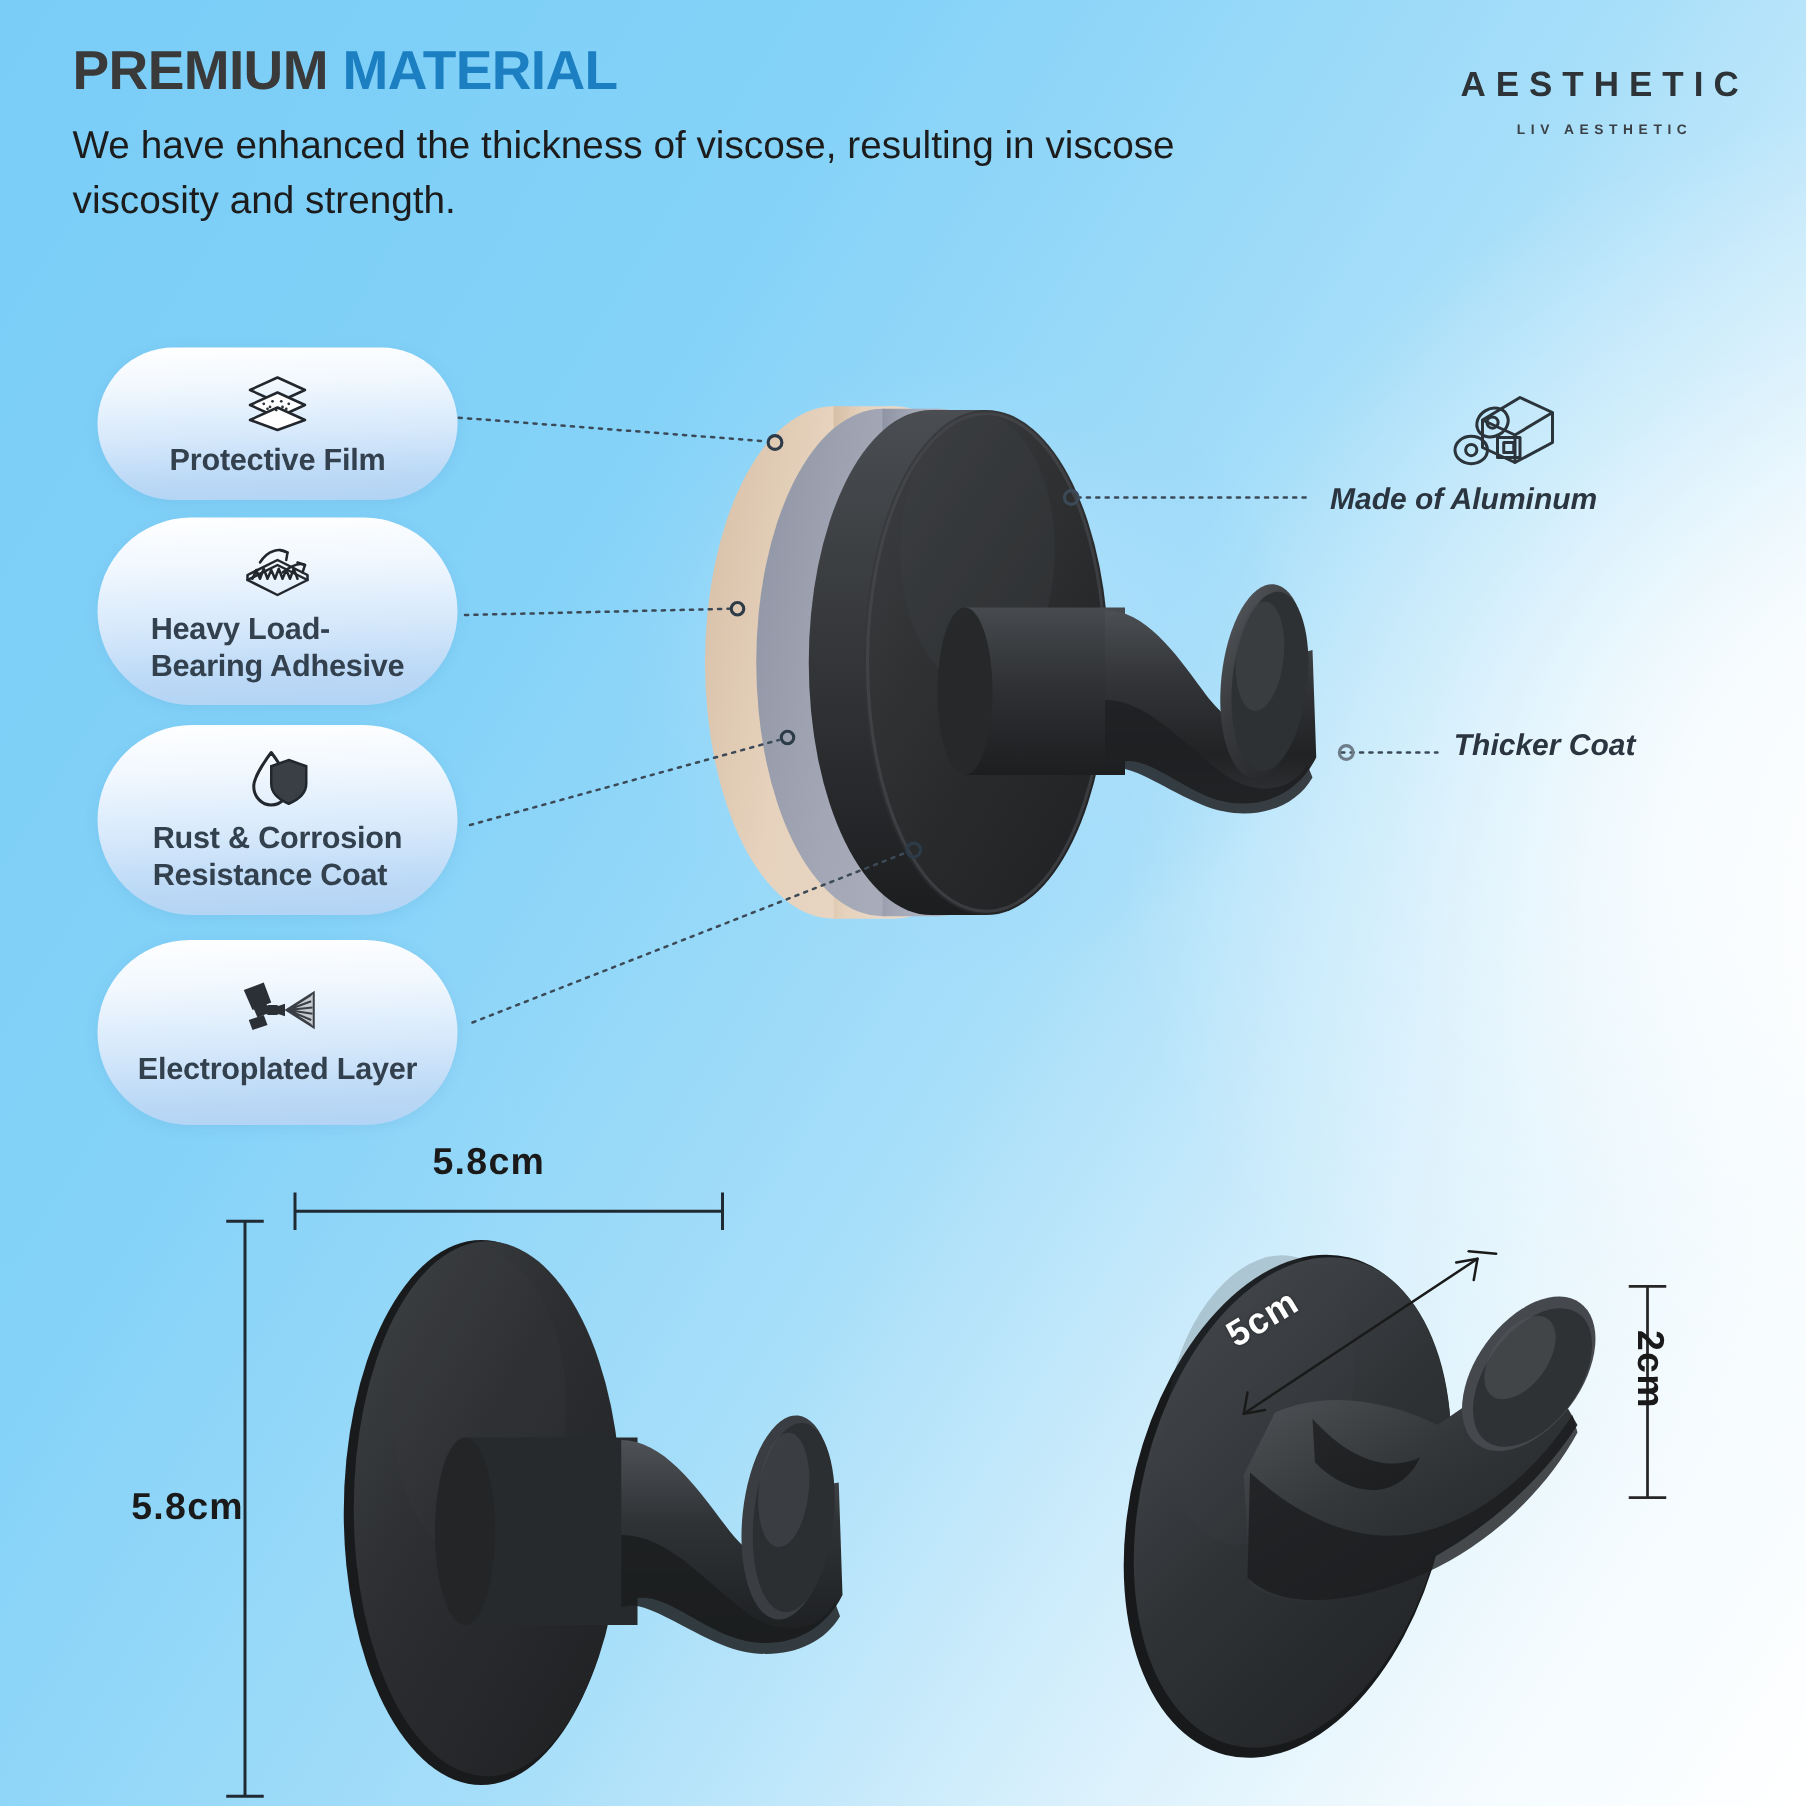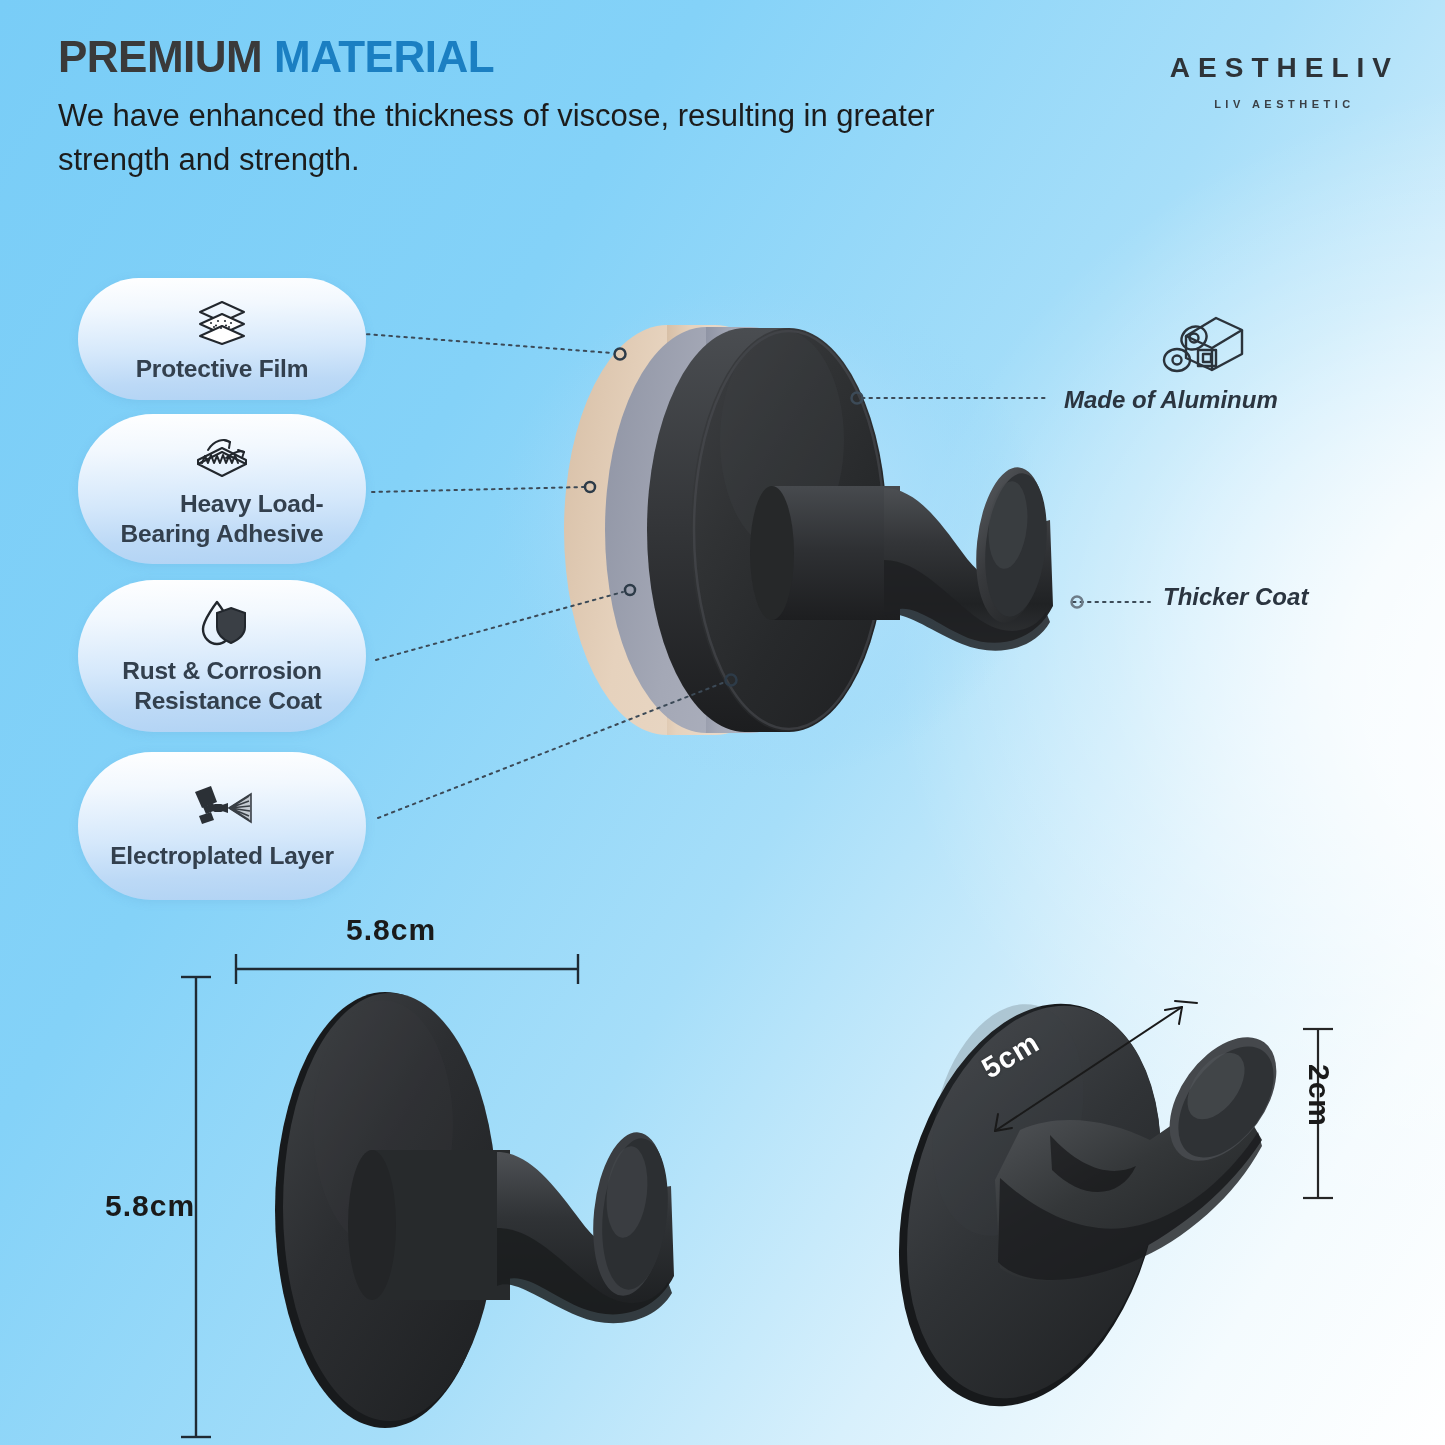--- a/index.html
+++ b/index.html
@@ -35,21 +35,21 @@
 
   
   .pill{
     position:absolute;left:78px;width:288px;border-radius:999px;
     background:linear-gradient(178deg,#ffffff 0%,#f2f8fe 24%,#d5e8fb 58%,#bcd9f6 82%,#b1d3f4 100%);
     box-shadow:0 2px 10px rgba(90,150,200,0.18);
     display:flex;flex-direction:column;align-items:center;justify-content:center;
   }
   .pill .picon{height:56px;display:flex;align-items:center;justify-content:center;}
   .pill .ptext{
-    margin-top:4px;text-align:right;color:#33404e;font-weight:bold;
+    margin-top:4px;text-align:left;color:#33404e;font-weight:bold;
     font-size:24.5px;line-height:1.22;letter-spacing:-0.2px;padding:0 10px;
   }
 
   #pill0{top:278px;height:122px;}
   #pill1{top:414px;height:150px;}
   #pill2{top:580px;height:152px;}
   #pill3{top:752px;height:148px;}
 
   
   .rlabel{position:absolute;color:#2b3540;font-weight:bold;font-size:24px;white-space:nowrap;font-style:italic;}
@@ -68,25 +68,25 @@
   #dim5{left:976px;top:1057px;color:#ffffff;font-size:29px;transform:rotate(-31deg);
         transform-origin:left top;text-shadow:0 0 3px rgba(0,0,0,0.35);}
 </style>
 </head>
 <body>
 
 <div id="stage">
 
   <div class="hdr">
     <div class="title"><span class="dark">PREMIUM</span> <span class="blue">MATERIAL</span></div>
-    <div class="subtitle">We have enhanced the thickness of viscose, resulting in greater strength and strength.</div>
+    <div class="subtitle">We have enhanced the thickness of viscose, resulting in viscose viscosity and strength.</div>
   </div>
 
   <div class="brand">
-    <div class="brand-main">AESTHELIV</div>
+    <div class="brand-main">AESTHETIC</div>
     <div class="brand-sub">LIV AESTHETIC</div>
   </div>
 
   <svg class="ovl" viewBox="0 0 1445 1445">
     <defs>
       <radialGradient id="glowA" cx="50%" cy="50%" r="50%">
         <stop offset="0%" stop-color="#bfe6fb" stop-opacity="0.95"></stop>
         <stop offset="70%" stop-color="#a6dcfa" stop-opacity="0.45"></stop>
         <stop offset="100%" stop-color="#9ad7f9" stop-opacity="0"></stop>
       </radialGradient>

